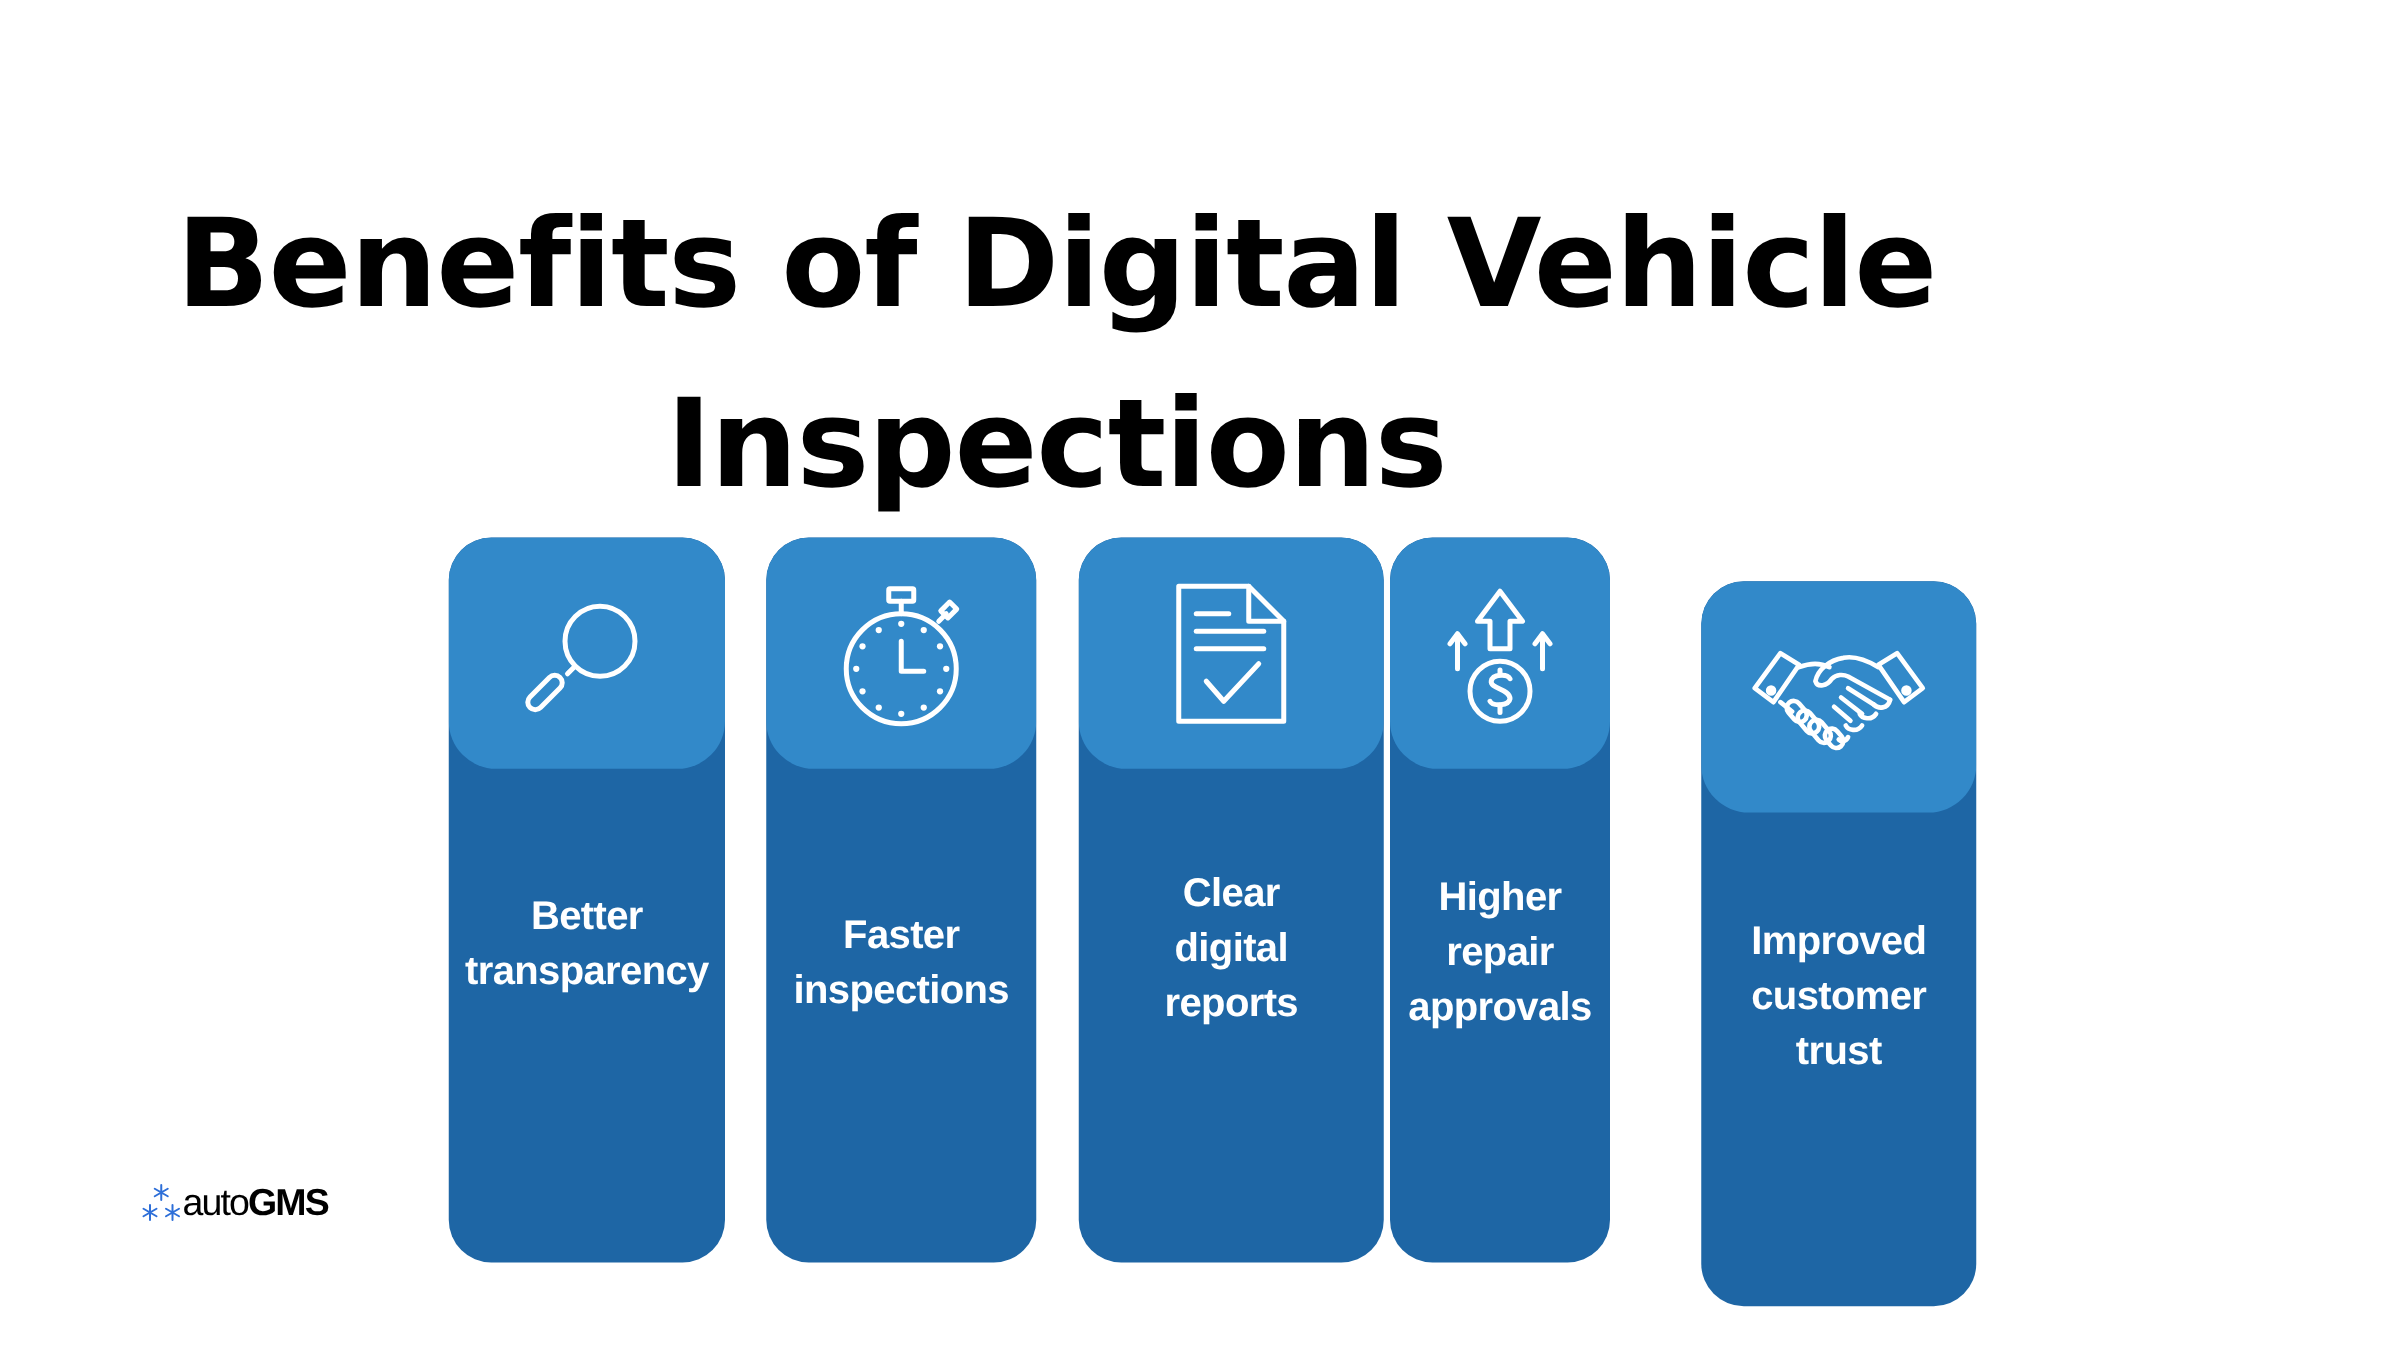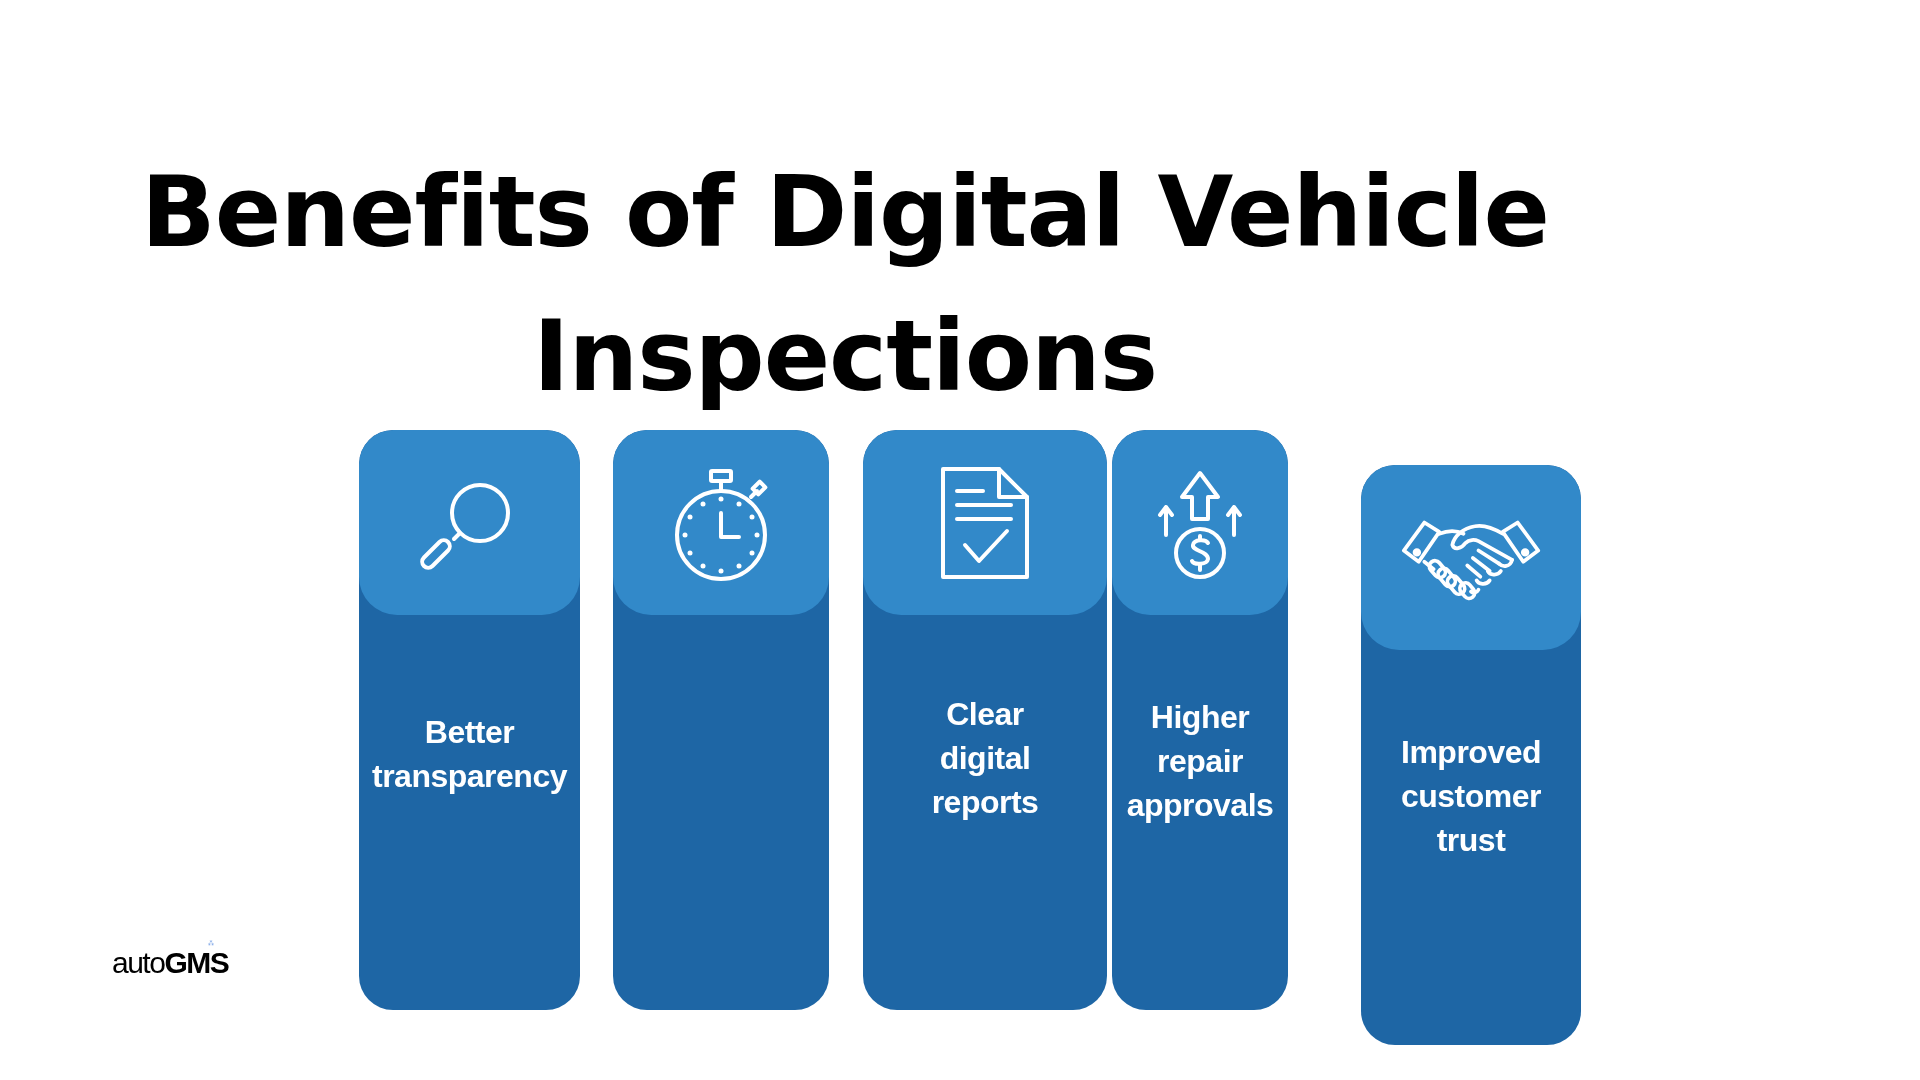--- a/index.html
+++ b/index.html
@@ -50,21 +50,20 @@
       font-size: 32px;
       line-height: 44px;
       white-space: pre-line;
       letter-spacing: -0.5px;
     }
     .logo {
       position: absolute;
       left: 112px; top: 940px;
       display: flex; align-items: flex-end;
       height: 40px;
-      flex-direction: column;
     }
     .logo svg { width: 34px; height: 34px; }
     .logo-text {
       font-family: "Liberation Sans", sans-serif;
       font-size: 30px;
       color: #000000;
       letter-spacing: -1.5px;
     }
     .logo-text b { font-weight: bold; }
   </style>
@@ -106,20 +105,22 @@
           <circle cx="42" cy="41" r="2.5"></circle>
         <circle cx="91" cy="54" r="2.5"></circle>
           <circle cx="29" cy="54" r="2.5"></circle>
         <circle cx="91" cy="90" r="2.5"></circle>
           <circle cx="29" cy="90" r="2.5"></circle>
         <circle cx="78" cy="103" r="2.5"></circle>
           <circle cx="42" cy="103" r="2.5"></circle>
       </g>
     </svg>
   </div>
+  <div class="card-text" style="top:295px;">Faster
+inspections</div>
 </div>
 
 <div class="card" style="left:863px;width:244px;">
   <div class="card-head">
     <svg viewBox="0 0 120 120" fill="none" stroke="#fff" stroke-width="4" stroke-linecap="round" stroke-linejoin="round">
       <path d="M18 6 H74 L102 34 V114 H18 Z"></path>
       <path d="M74 6 V34 H102"></path>
       <path d="M32 28 H58"></path>
       <path d="M32 42 H86"></path>
       <path d="M32 56 H86"></path>

